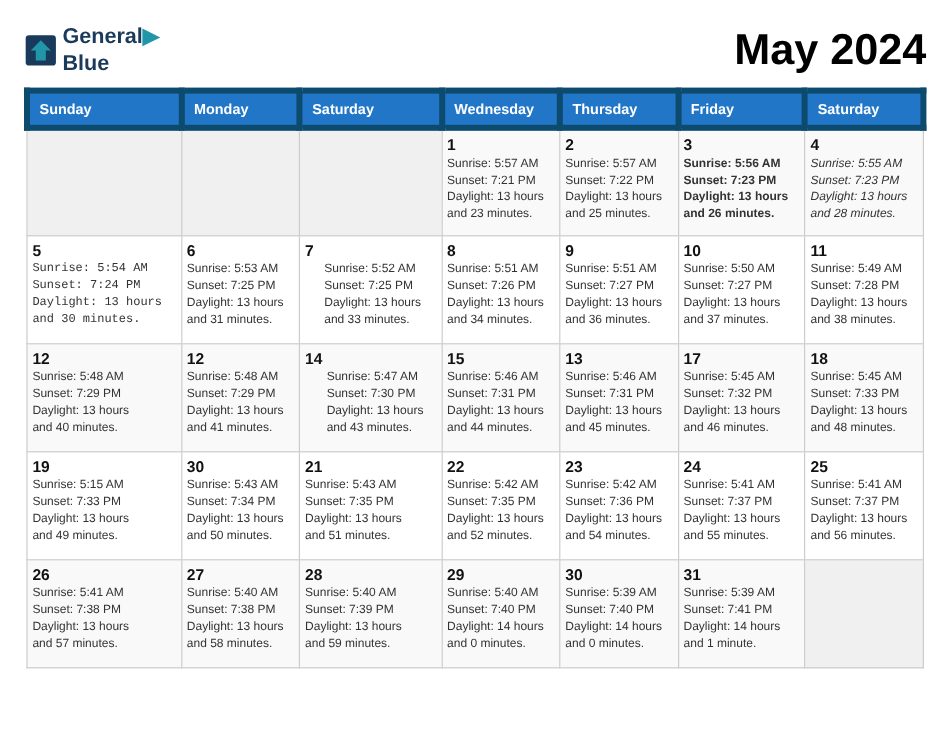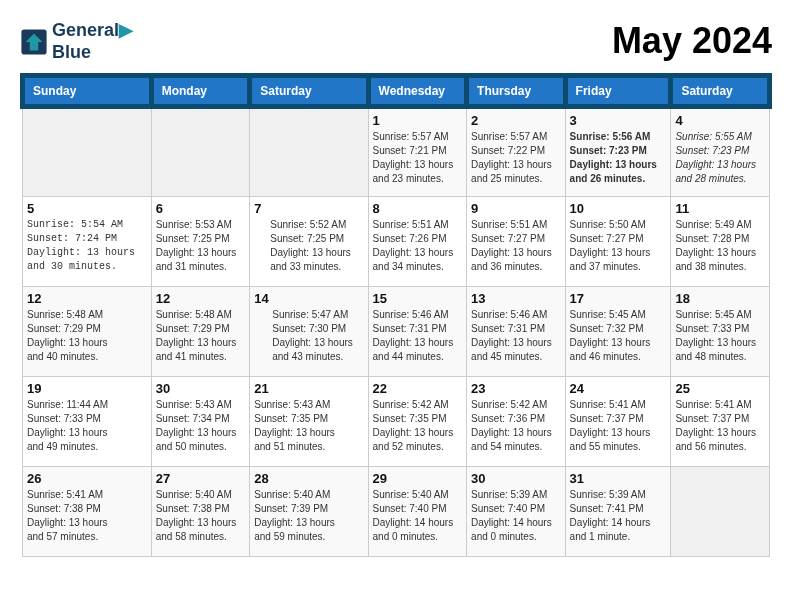--- a/index.html
+++ b/index.html
@@ -254,21 +254,21 @@
           <span class="day-num">18</span>
           <div class="day-info" style="white-space: pre-line;">Sunrise: 5:45 AM
 Sunset: 7:33 PM
 Daylight: 13 hours
 and 48 minutes.</div>
         </td>
       </tr>
       <tr>
         <td>
           <span class="day-num">19</span>
-          <div class="day-info" style="white-space: pre-line;">Sunrise: 11:44 AM
+          <div class="day-info" style="white-space: pre-line;">Sunrise: 5:15 AM
 Sunset: 7:33 PM
 Daylight: 13 hours
 and 49 minutes.</div>
         </td>
         <td>
           <span class="day-num">30</span>
           <div class="day-info" style="white-space: pre-line;">Sunrise: 5:43 AM
 Sunset: 7:34 PM
 Daylight: 13 hours
 and 50 minutes.</div>

